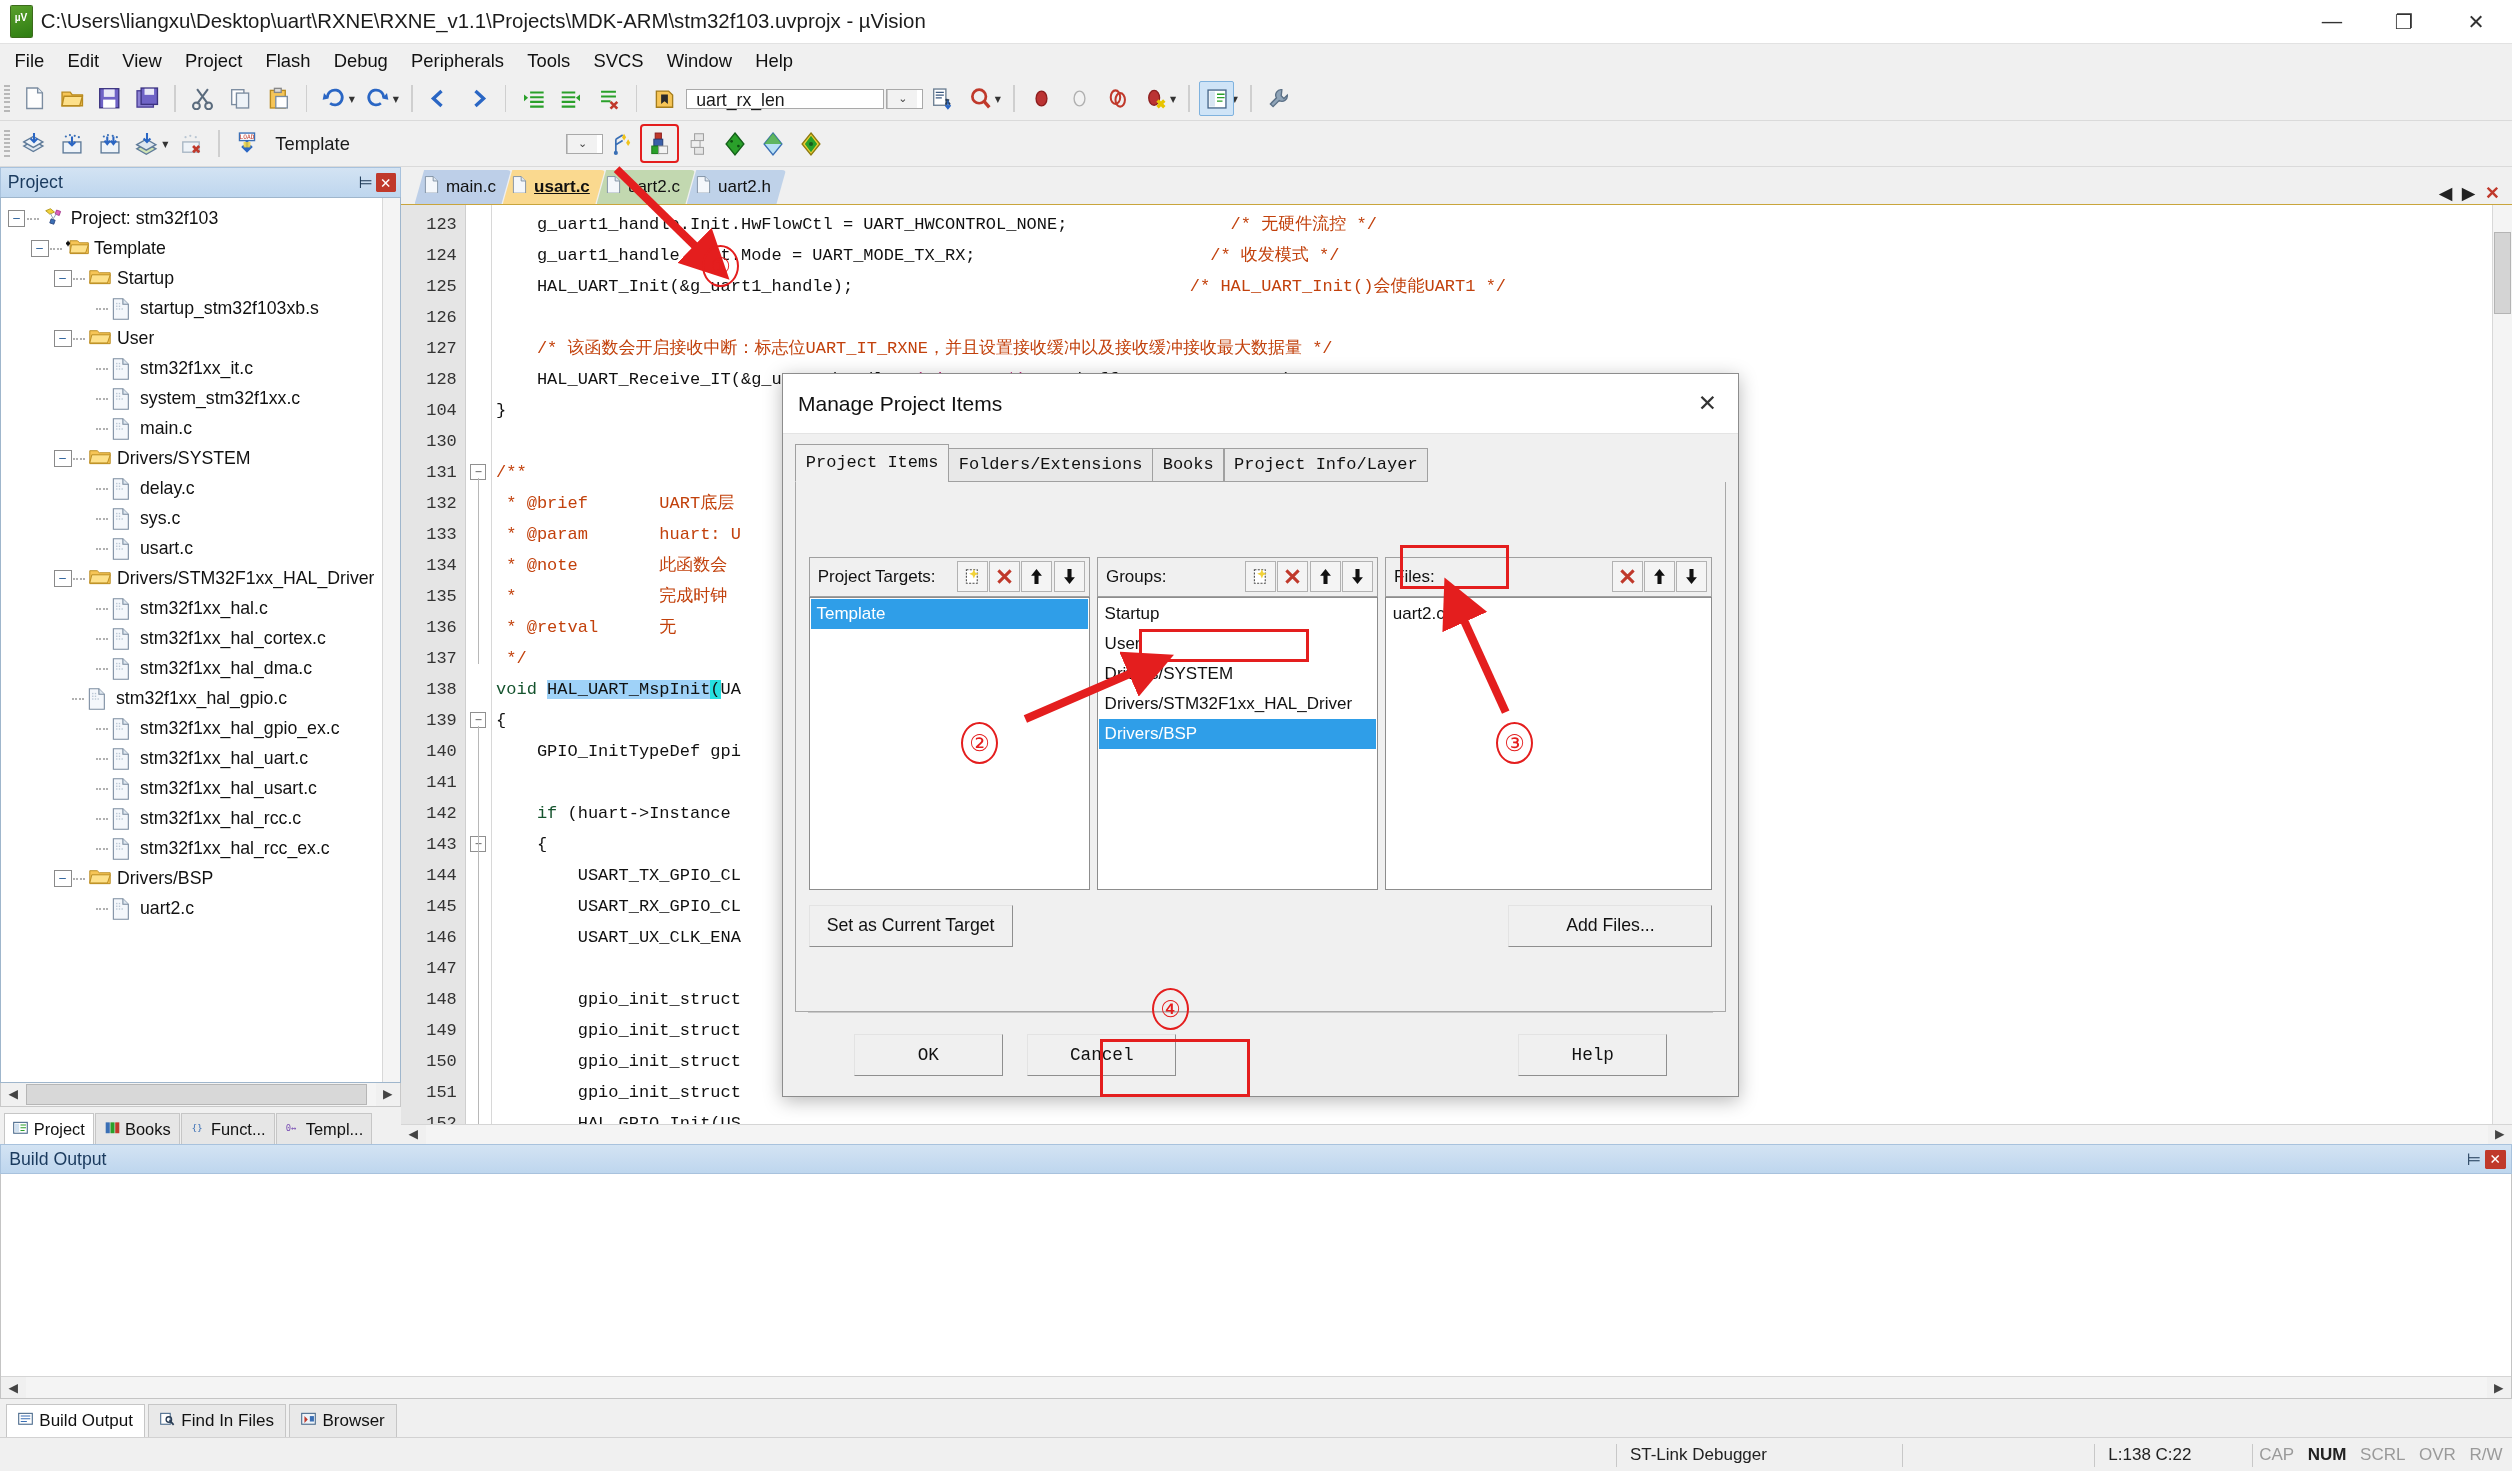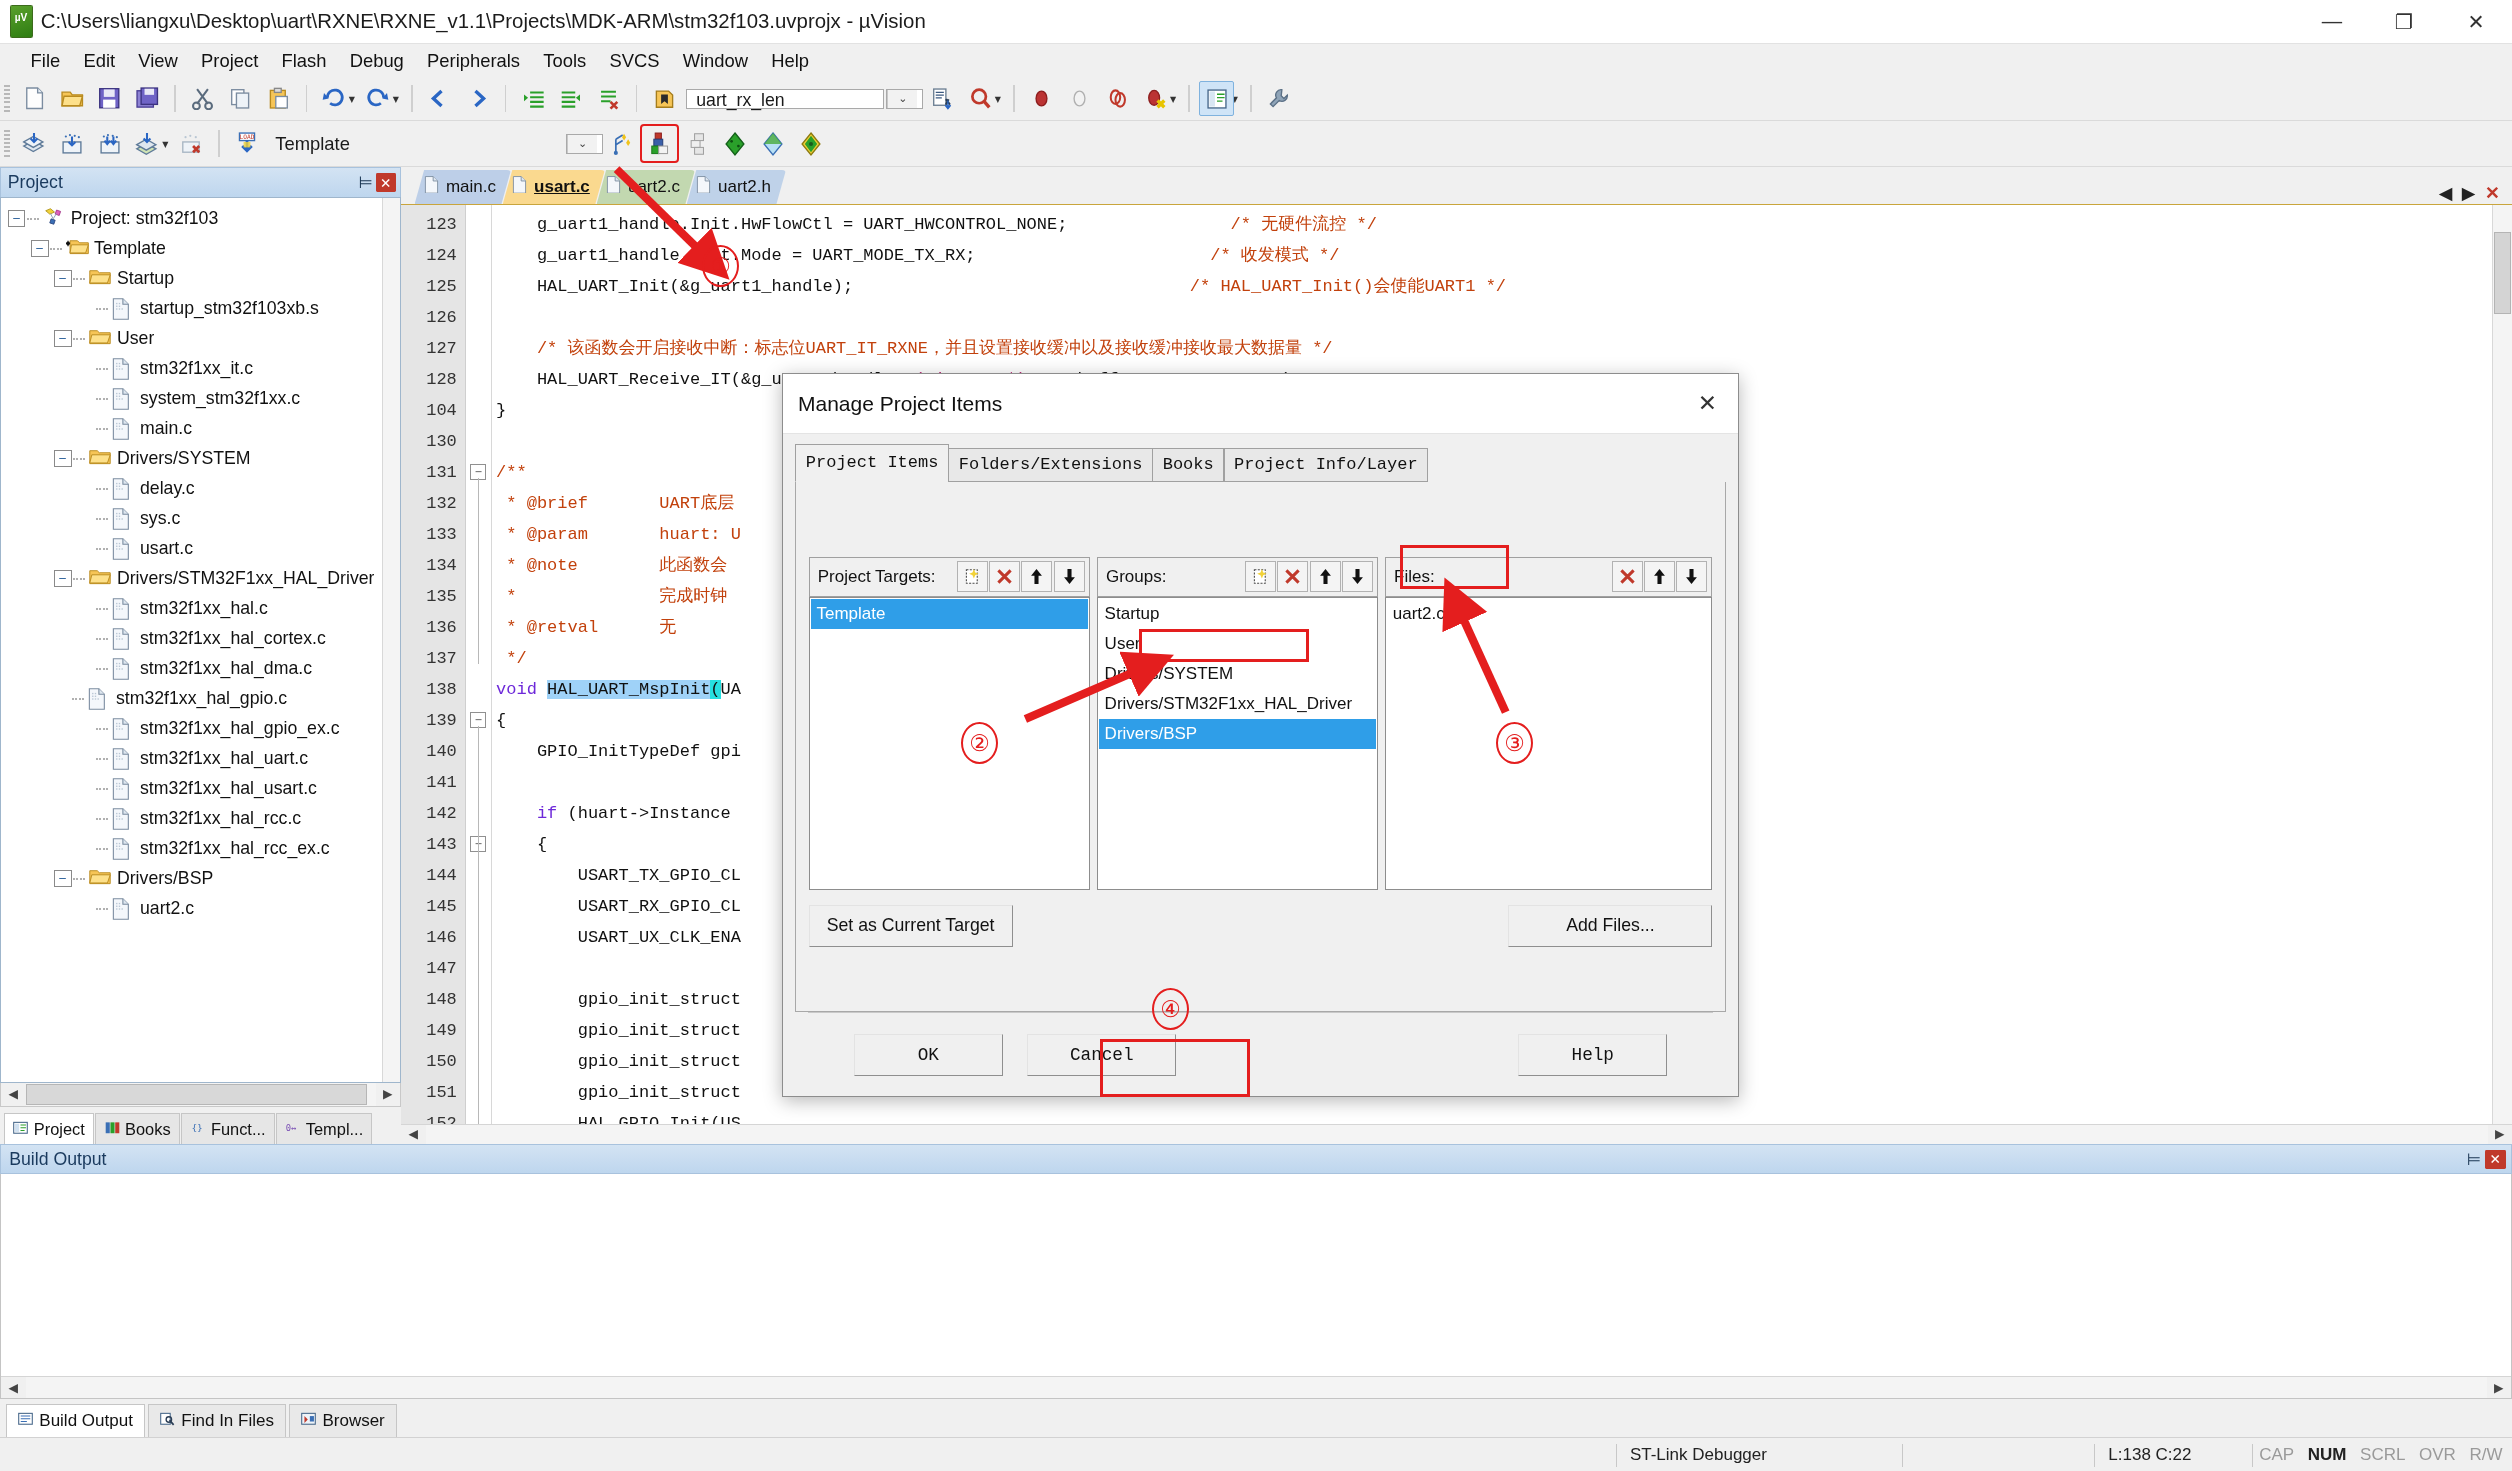--- a/index.html
+++ b/index.html
@@ -25,21 +25,21 @@
     color:#fff; font-size:10.2px; line-height:23px; text-align:center; font-weight:bold;
   }
   .titlebar .title { font-size:20.4px; color:#1c1c1c; white-space:nowrap; }
   .titlebar .wbtns { margin-left:auto; display:flex; height:100%; }
   .titlebar .wbtn {
     width:72px; height:100%; display:flex; align-items:center; justify-content:center;
     font-size:20.4px; color:#333;
   }
 
   
-  .menubar { height:33px; background:#f0f0f0; display:flex; align-items:center; padding-left:19px; flex:none;}
+  .menubar { height:33px; background:#f0f0f0; display:flex; align-items:center; padding-left:3px; flex:none;}
   .menubar .mi { font-size:18.4px; color:#111; padding:2.7px 11.6px; white-space:nowrap; }
 
   
   .toolbar {
     height:44px; background:#f0f0f0; display:flex; align-items:center; flex:none;
     border-bottom:0.7px solid #dadada;
   }
   .toolbar.second { height:46px; }
   .grip { width:5.5px; height:27px; margin:0 5.5px 0 4.1px;
     background:repeating-linear-gradient(to bottom,#b8b8b8 0 2px,transparent 2px 4.1px);}
@@ -122,21 +122,21 @@
   .gutter { width:65px; background:#e5e5e5; border-right:0.7px solid #cfcfcf; flex:none; padding-top:4.1px;}
   .gline { height:31px; font-family:"Liberation Mono", monospace; font-size:17px;
     color:#333; text-align:right; padding-right:8.2px; line-height:31px;}
   .foldcol { width:26px; background:#fff; border-right:0.7px solid #d8d8d8; flex:none; padding-top:4.1px; position:relative;}
   .foldbox { position:absolute; left:4.1px; width:16.4px; height:16.4px; border:0.7px solid #909090; background:#fff;
     font-size:12.3px; line-height:15px; text-align:center; color:#555;}
   .foldline { position:absolute; left:11.6px; width:1.4px; background:#b8b8b8;}
   .code { flex:1; padding-top:4.1px; overflow:hidden; position:relative;}
   .cline { height:31px; line-height:31px; font-family:"Liberation Mono", monospace; font-size:17px;
     color:#101010; white-space:pre; padding-left:4.1px;}
-  .kw  { color:#6d28d9; }
+  .kw  { color:#14532d; }
   .cmt { color:#c2410c; }
   .num { color:#c0297a; }
   .sel { background:#9fd2f8; }
   .selcur{ background:#26e0e0; }
   .vscroll-e { position:absolute; right:0; top:0; width:20.4px; bottom:20.4px; background:#f4f4f4; border-left:0.7px solid #d8d8d8;}
   .vscroll-e .thumb{ position:absolute; top:27px; left:1.4px; right:1.4px; height:82px; background:#d4d4d4; border:0.7px solid #b4b4b4;}
   .hscroll-e { position:absolute; left:0; right:0; bottom:0; height:20.4px; background:#f0f0f0; border-top:0.7px solid #d5d5d5; display:flex; align-items:center;}
 
   
   .buildpane { height:293px; display:flex; flex-direction:column; flex:none; background:#f0f0f0;}

